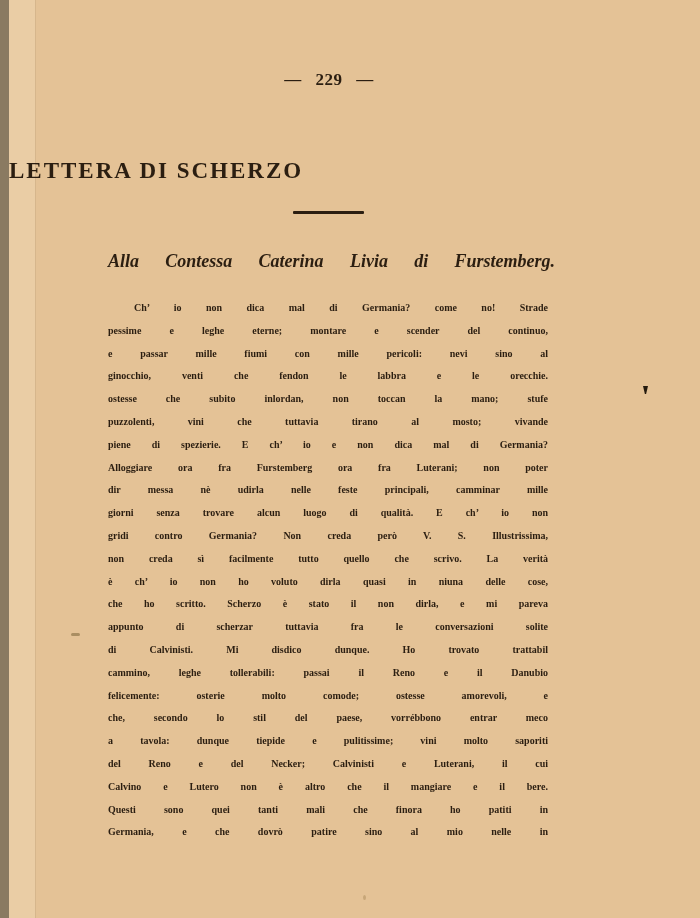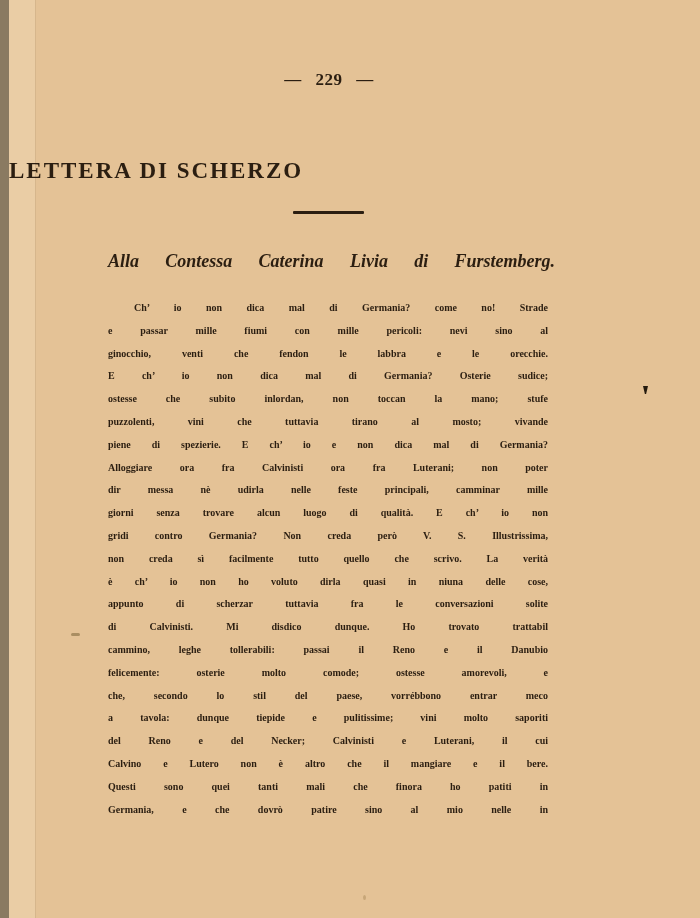--- a/index.html
+++ b/index.html
@@ -112,32 +112,33 @@
   <div class="page-number">— 229 —</div>
 
   <h1 class="title">LETTERA DI SCHERZO</h1>
 
   <div class="title-rule"></div>
 
   <div class="dedication">Alla Contessa Caterina Livia di Furstemberg.</div>
 
   <div class="body-block">
       <div class="line">Ch’ io non dica mal di Germania? come no! Strade</div>
+      <div class="line">pessime e leghe eterne; montare e scender del continuo,</div>
       <div class="line">e passar mille fiumi con mille pericoli: nevi sino al</div>
       <div class="line">ginocchio, venti che fendon le labbra e le orecchie.</div>
-      <div class="line">E ch’ io non dica mal di Germania? Osterie sudice;</div>
       <div class="line">ostesse che subito inlordan, non toccan la mano; stufe</div>
       <div class="line">puzzolenti, vini che tuttavia tirano al mosto; vivande</div>
       <div class="line">piene di spezierie. E ch’ io e non dica mal di Germania?</div>
-      <div class="line">Alloggiare ora fra Calvinisti ora fra Luterani; non poter</div>
+      <div class="line">Alloggiare ora fra Furstemberg ora fra Luterani; non poter</div>
       <div class="line">dir messa nè udirla nelle feste principali, camminar mille</div>
       <div class="line">giorni senza trovare alcun luogo di qualità. E ch’ io non</div>
       <div class="line">gridi contro Germania? Non creda però V. S. Illustrissima,</div>
       <div class="line">non creda sì facilmente tutto quello che scrivo. La verità</div>
       <div class="line">è ch’ io non ho voluto dirla quasi in niuna delle cose,</div>
+      <div class="line">che ho scritto. Scherzo è stato il non dirla, e mi pareva</div>
       <div class="line">appunto di scherzar tuttavia fra le conversazioni solite</div>
       <div class="line">di Calvinisti. Mi disdico dunque. Ho trovato trattabil</div>
       <div class="line">cammino, leghe tollerabili: passai il Reno e il Danubio</div>
       <div class="line">felicemente: osterie molto comode; ostesse amorevoli, e</div>
       <div class="line">che, secondo lo stil del paese, vorrébbono entrar meco</div>
       <div class="line">a tavola: dunque tiepide e pulitissime; vini molto saporiti</div>
       <div class="line">del Reno e del Necker; Calvinisti e Luterani, il cui</div>
       <div class="line">Calvino e Lutero non è altro che il mangiare e il bere.</div>
       <div class="line">Questi sono quei tanti mali che finora ho patiti in</div>
       <div class="line">Germania, e che dovrò patire sino al mio nelle in</div>

